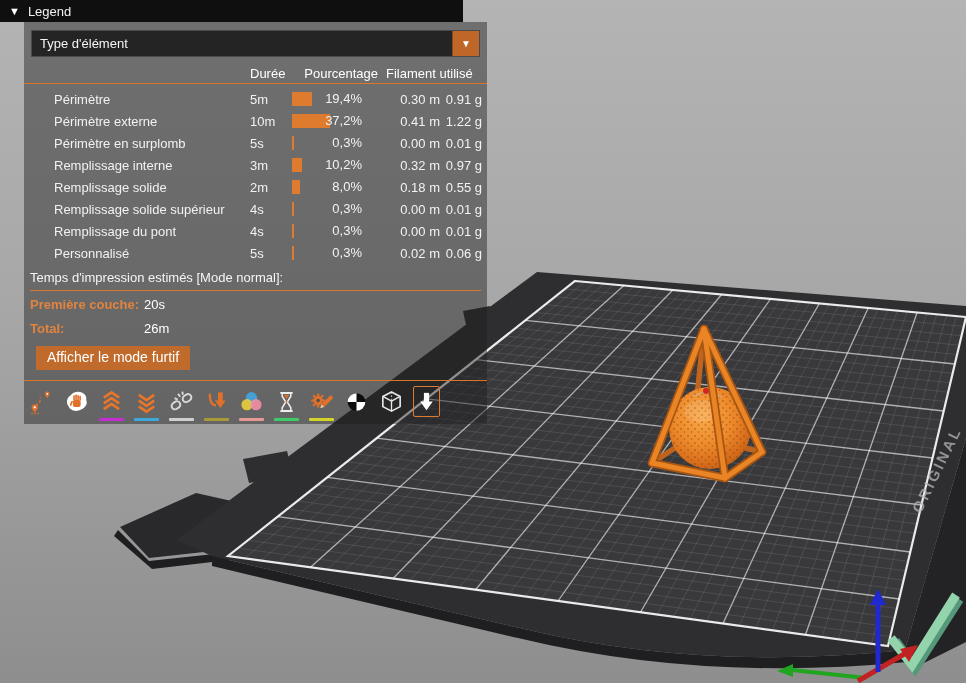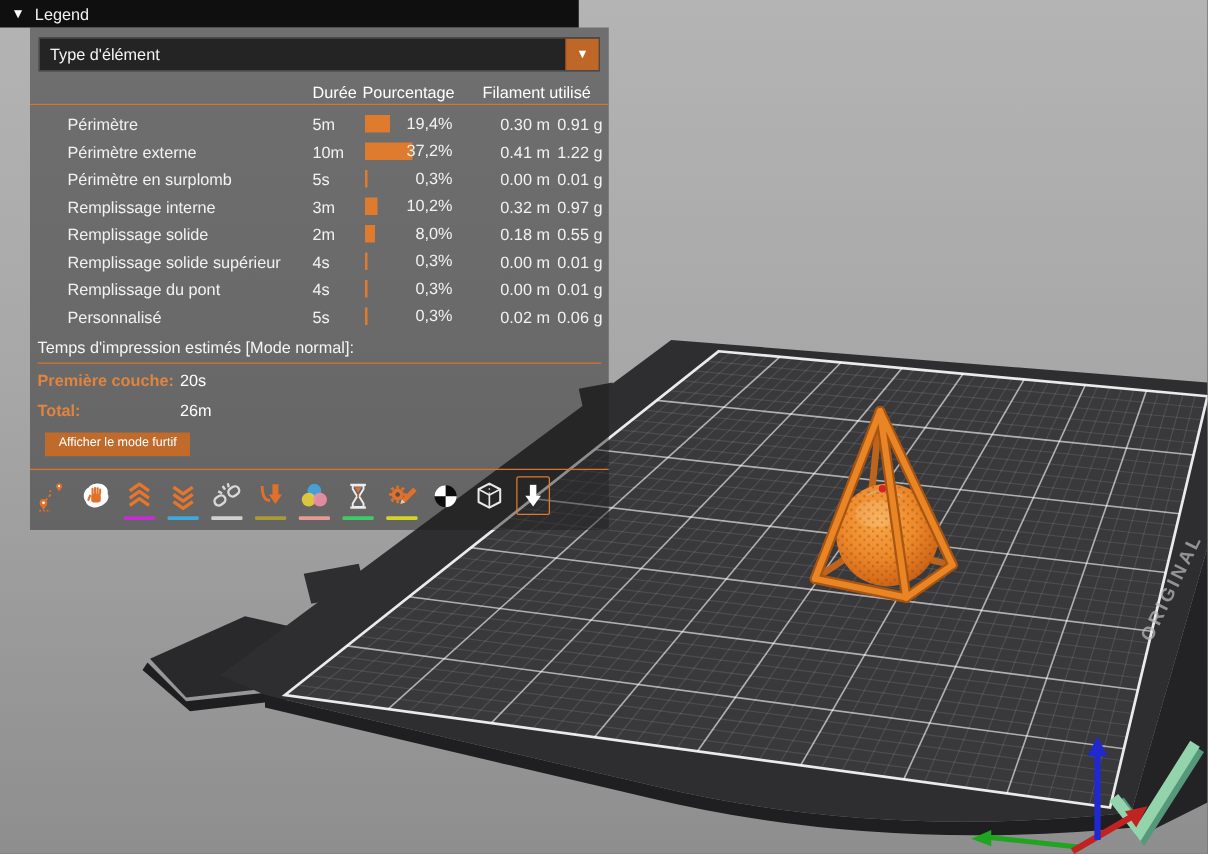--- a/index.html
+++ b/index.html
@@ -17,36 +17,36 @@
     display:flex;align-items:center;cursor:pointer;}
   .dropdown .dd-label{flex:1;padding-left:8px;color:#f5f5f5;}
   .dropdown .dd-btn{width:26px;height:25px;background:#bf6728;border-left:1px solid #8a4a1d;
     display:flex;align-items:center;justify-content:center;color:#fff;font-size:10px;cursor:pointer;}
   
   .tbl{margin-top:6px;}
   .trow{display:grid;grid-template-columns:24px 196px 40px 90px 60px 42px;
         padding-left:6px;align-items:center;height:22px;}
   .thead{height:20px;border-bottom:1px solid #d8742e;margin-bottom:4px;color:#fff;}
   .thead .h-dur{grid-column:3;}
-  .thead .h-pct{grid-column:4;text-align:left;padding-right:2px;}
+  .thead .h-pct{grid-column:4;text-align:right;padding-right:2px;}
   .thead .h-fil{grid-column:5 / span 2;padding-left:6px;white-space:nowrap;}
   .swatch{width:14px;height:14px;}
   .c-dur{white-space:nowrap;}
   .c-pct{position:relative;height:22px;}
   .c-pct .bar{position:absolute;left:2px;top:4px;height:14px;background:#df7b2e;}
   .c-pct .pct-t{position:absolute;right:18px;top:3px;}
   .c-m,.c-g{text-align:right;padding-right:0;white-space:nowrap;}
   
   .times{padding-left:6px;margin-top:3px;}
   .times-title{padding:3px 0 5px;border-bottom:1px solid #d8742e;margin-right:6px;color:#f5f5f5;}
   .time-row{height:22px;display:flex;align-items:center;margin-top:2px;}
   .time-row .tl{width:114px;color:#e08440;font-weight:bold;}
   .time-row .tv{color:#fff;}
   .stealth-btn{display:inline-block;margin:7px 0 0 6px;background:#c06b2c;color:#fff;
-    padding:3px 11px 5px;font-size:10px;cursor:pointer;}
+    padding:3px 11px 5px;font-size:14px;cursor:pointer;}
   
   .toolbar{margin-top:10px;border-top:1px solid #d8742e;padding:5px 0 0 4px;
     display:flex;gap:8px;align-items:flex-start;}
   .tool{width:27px;display:flex;flex-direction:column;align-items:center;cursor:pointer;}
   .tool .glyph{width:27px;height:31px;display:flex;align-items:center;justify-content:center;
     box-sizing:border-box;border:1.5px solid transparent;border-radius:2px;}
   .tool.active .glyph{border-color:#e07a2e;}
   .tool .ubar{width:25px;height:3px;margin-top:1px;border-radius:1px;background:transparent;}
 </style>
 </head>

